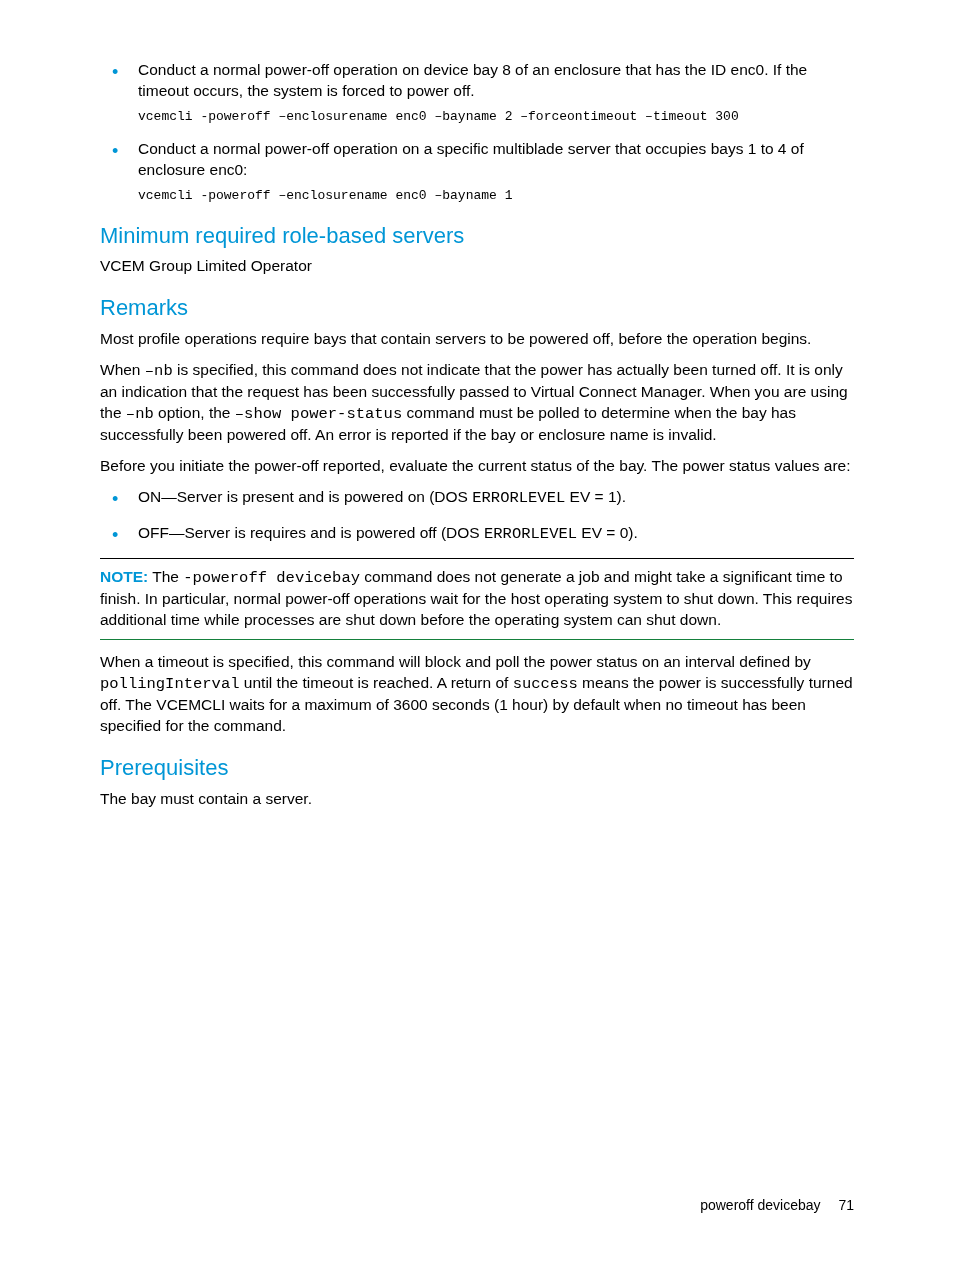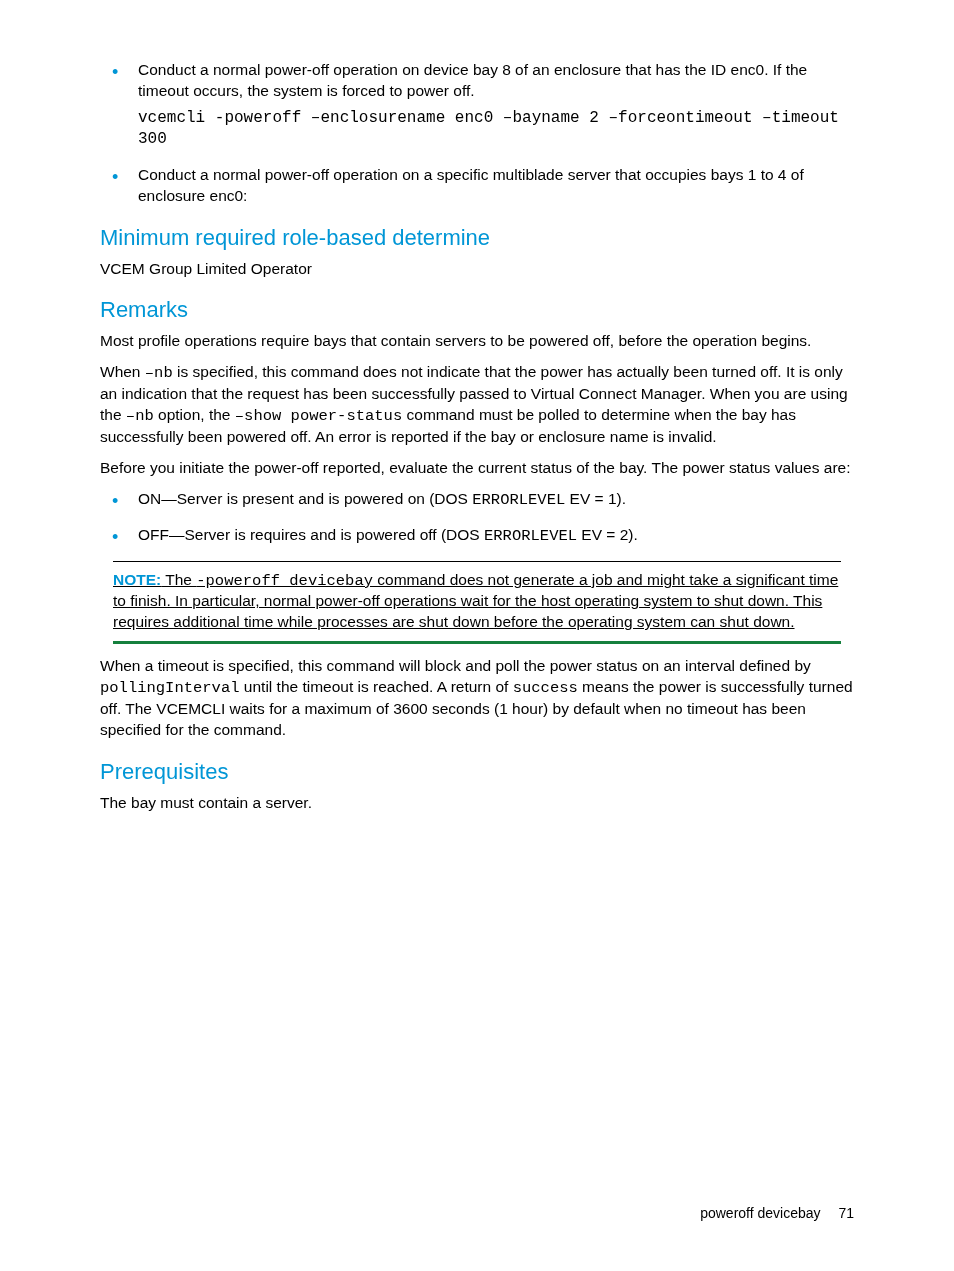--- a/index.html
+++ b/index.html
@@ -26,91 +26,91 @@
     ul.bullets > li::before {
       content: "•";
       color: #0096d6;
       position: absolute;
       left: 12px;
       top: 0;
       font-size: 18px;
     }
     .code-block {
       font-family: "Courier New", monospace;
-      font-size: 16px;
+      font-size: 13px;
       margin-top: 6px;
       line-height: 1.35;
       white-space: pre-wrap;
       word-break: break-word;
     }
     h2.section {
       color: #0096d6;
       font-weight: normal;
       font-size: 22px;
       margin-top: 16px;
       margin-bottom: 6px;
     }
     p.body {
       margin-bottom: 10px;
     }
     .mono {
       font-family: "Courier New", monospace;
     }
     .note-block {
       border-top: 1px solid #000;
-      border-bottom: 3px solid #15803d;
+      border-bottom: 1px solid #15803d;
       padding: 8px 0;
-      margin: 12px 13px;
-      text-decoration: underline;
+      margin: 12px 0;
     }
     .note-label {
       color: #0096d6;
       font-weight: bold;
     }
     .footer {
       position: absolute;
-      bottom: 48px;
+      bottom: 56px;
       right: 100px;
       font-size: 14px;
     }
     .footer .pnum {
       margin-left: 14px;
     }
   </style>
 </head>
 <body>
 
 <ul class="bullets">
   <li>
     <span>Conduct a normal power-off operation on device bay 8 of an enclosure that has the ID enc0. If the timeout occurs, the system is forced to power off.</span>
     <div class="code-block">vcemcli -poweroff –enclosurename enc0 –bayname 2 –forceontimeout –timeout 300</div>
   </li>
   <li>
     <span>Conduct a normal power-off operation on a specific multiblade server that occupies bays 1 to 4 of enclosure enc0:</span>
+    <div class="code-block">vcemcli -poweroff –enclosurename enc0 –bayname 1</div>
   </li>
 </ul>
 
-<h2 class="section">Minimum required role-based determine</h2>
+<h2 class="section">Minimum required role-based servers</h2>
 <p class="body">VCEM Group Limited Operator</p>
 
 <h2 class="section">Remarks</h2>
 <p class="body">Most profile operations require bays that contain servers to be powered off, before the operation begins.</p>
 
 <p class="body">
   <span>When </span><span class="mono">–nb</span><span> is specified, this command does not indicate that the power has actually been turned off. It is only an indication that the request has been successfully passed to Virtual Connect Manager. When you are using the </span><span class="mono">–nb</span><span> option, the </span><span class="mono">–show power-status</span><span> command must be polled to determine when the bay has successfully been powered off. An error is reported if the bay or enclosure name is invalid.</span>
 </p>
 
 <p class="body">Before you initiate the power-off reported, evaluate the current status of the bay. The power status values are:</p>
 
 <ul class="bullets">
   <li>
     <span>ON—Server is present and is powered on (DOS </span><span class="mono">ERRORLEVEL</span><span> EV = 1).</span>
   </li>
   <li>
-    <span>OFF—Server is requires and is powered off (DOS </span><span class="mono">ERRORLEVEL</span><span> EV = 2).</span>
+    <span>OFF—Server is requires and is powered off (DOS </span><span class="mono">ERRORLEVEL</span><span> EV = 0).</span>
   </li>
 </ul>
 
 <div class="note-block">
   <span class="note-label">NOTE:</span><span>   The </span><span class="mono">-poweroff devicebay</span><span> command does not generate a job and might take a significant time to finish. In particular, normal power-off operations wait for the host operating system to shut down. This requires additional time while processes are shut down before the operating system can shut down.</span>
 </div>
 
 <p class="body">
   <span>When a timeout is specified, this command will block and poll the power status on an interval defined by </span><span class="mono">pollingInterval</span><span> until the timeout is reached. A return of </span><span class="mono">success</span><span> means the power is successfully turned off. The VCEMCLI waits for a maximum of 3600 seconds (1 hour) by default when no timeout has been specified for the command.</span>
 </p>

